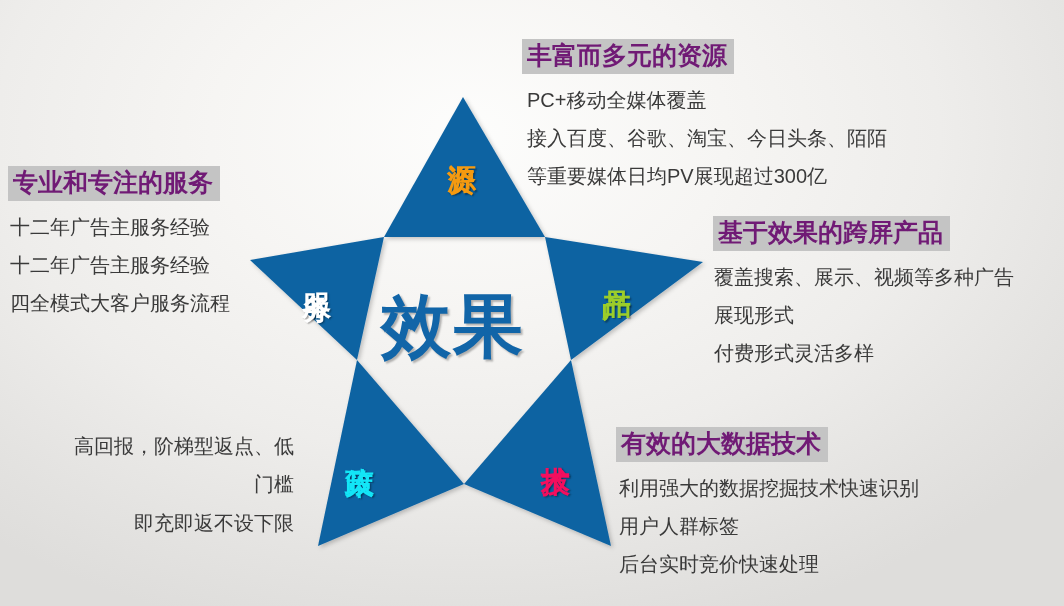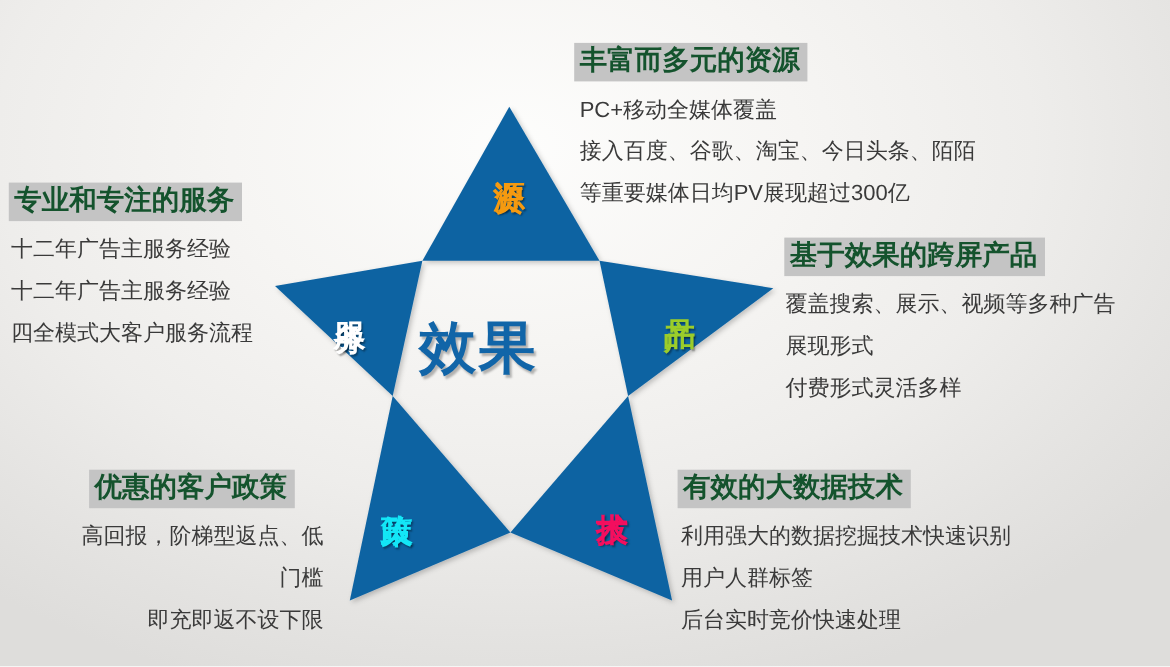--- a/index.html
+++ b/index.html
@@ -63,38 +63,38 @@
   #label-zhengce { left: 341px; top: 445px; }
   #label-jishu   { left: 537px; top: 443px; }
 
   
   #center-word {
     position: absolute;
     left: 381px;
     top: 291px;
     font-family: "Liberation Sans", "DejaVu Sans", sans-serif;
     font-weight: bold;
-    font-size: 52px;
+    font-size: 70px;
     line-height: 1;
     letter-spacing: 2px;
     text-shadow: 2px 2px 2px rgba(0,0,0,0.28);
     white-space: nowrap;
   }
 
   
   .block {
     position: absolute;
   }
   .block .heading {
     display: inline-block;
     font-family: "Liberation Serif", "DejaVu Serif", serif;
     font-weight: bold;
     font-size: 25px;
     line-height: 1.26;
-    color: #14532d;
+    color: #701a75;
     background: #c4c4c4;
     padding: 1px 7px 2px 5px;
     white-space: nowrap;
     margin-bottom: 7px;
   }
   .block .line {
     font-family: Liberation Sans, sans-serif;
     font-size: 20px;
     line-height: 1.92;
     color: #3a3a3a;
@@ -172,21 +172,20 @@
   </div>
 
   <div class="block" id="block-product">
     <div class="heading">基于效果的跨屏产品</div>
     <div class="line">覆盖搜索、展示、视频等多种广告</div>
     <div class="line">展现形式</div>
     <div class="line">付费形式灵活多样</div>
   </div>
 
   <div class="block" id="block-policy">
-    <div class="heading">优惠的客户政策</div>
     <div class="line">高回报，阶梯型返点、低</div>
     <div class="line">门槛</div>
     <div class="line">即充即返不设下限</div>
   </div>
 
   <div class="block" id="block-tech">
     <div class="heading">有效的大数据技术</div>
     <div class="line">利用强大的数据挖掘技术快速识别</div>
     <div class="line">用户人群标签</div>
     <div class="line">后台实时竞价快速处理</div>

